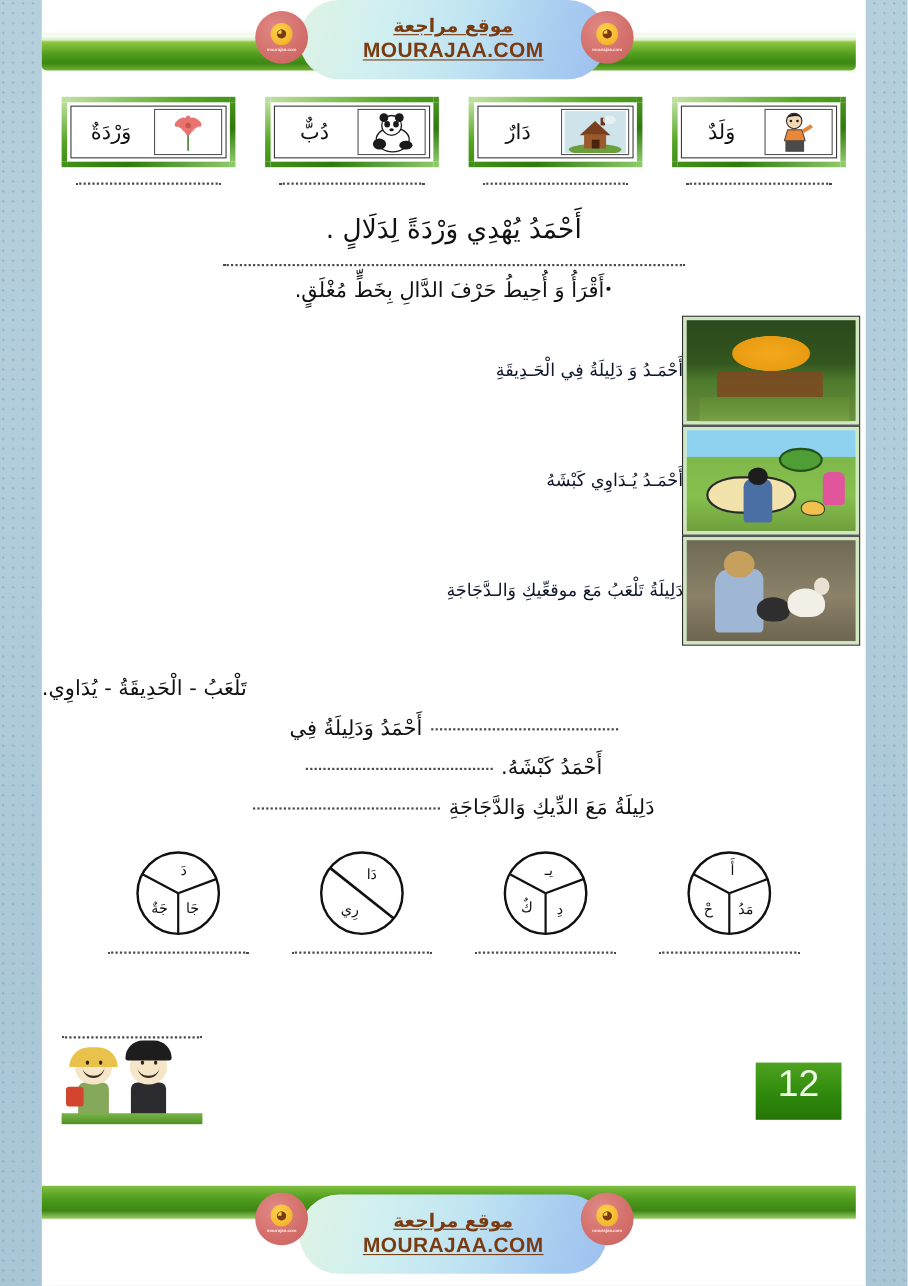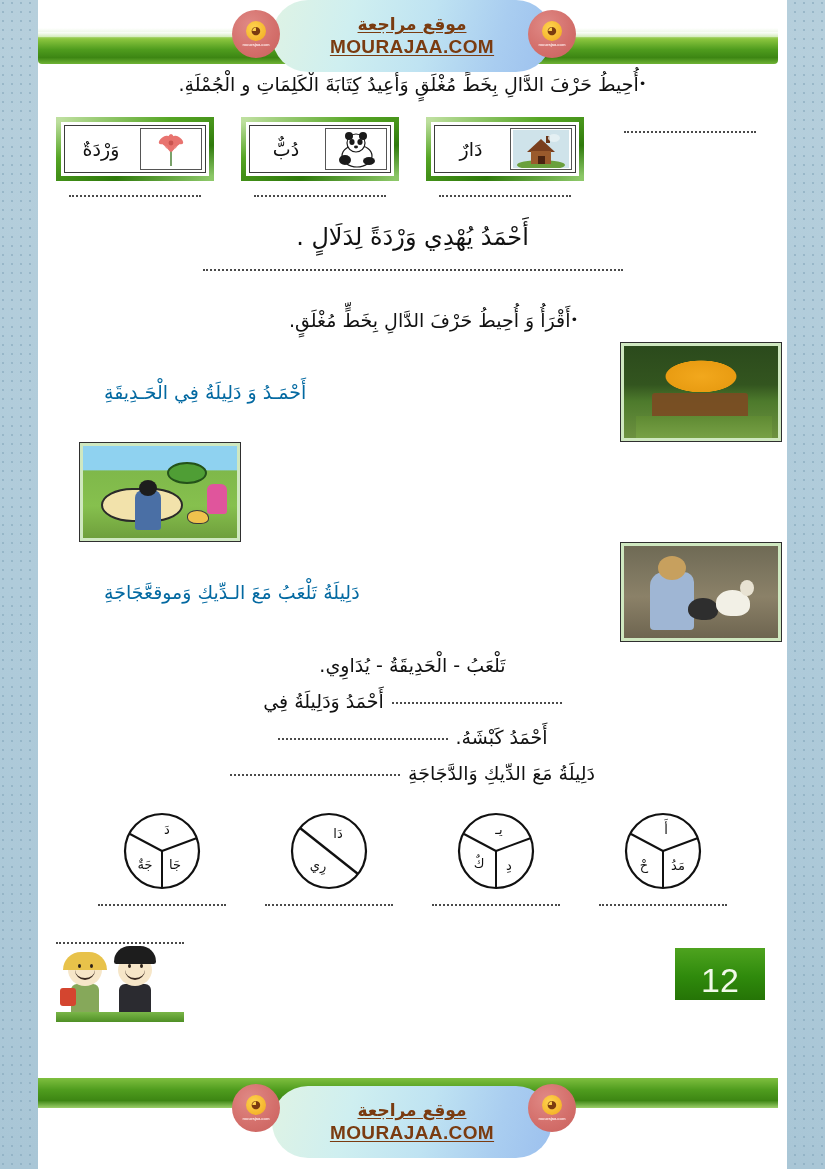--- a/index.html
+++ b/index.html
@@ -190,35 +190,35 @@
   }
 
   .write-line {
     margin: 10px auto 0;
     width: 420px;
     border-bottom: 2px dotted #4a4a4a;
     height: 2px;
   }
 
   
-  .read-section { margin-top: 35px; position: relative; padding-left: 42px; }
+  .read-section { margin-top: 8px; position: relative; }
 
   .read-rows { margin-top: 8px; }
   .read-row {
     display: flex;
     flex-direction: row-reverse;
     align-items: center;
     min-height: 100px;
   }
   .read-text {
     flex: 1;
-    text-align: left;
-    direction: rtl;
-    font-size: 19px;
-    color: #0369a1;
+    text-align: right;
+    direction: rtl;
+    font-size: 16px;
+    color: #0f172a;
     padding-left: 24px;
   }
   .photo {
     width: 160px; height: 98px;
     border: 3px solid #cfe8c0;
     outline: 1px solid #2f2f2f;
     margin-right: 6px;
     overflow: hidden;
     position: relative;
     flex: none;
@@ -291,22 +291,22 @@
     background:#e8e2d2;border-radius:50%;
   }
   .ph-chicks .rooster {
     position:absolute;left:64px;top:52px;width:30px;height:22px;
     background:#2e2e2e;border-radius:50% 50% 40% 45%;
   }
 
   
   .fill-section { margin-top: 8px; }
   .word-bank {
-    direction: rtl; text-align: center;
-    font-size: 19px; color: #111; margin-top: 12px;
+    direction: rtl; text-align: left;
+    font-size: 19px; color: #111; margin-top: 28px;
   }
   .fill-line {
     direction: rtl;
     display: flex;
     flex-direction: row-reverse;
     align-items: baseline;
     justify-content: center;
     gap: 8px;
     font-size: 19px;
     color: #111;
@@ -343,24 +343,24 @@
   .wheel-seg-text {
     font-family: "DejaVu Sans", sans-serif;
     font-size: 13px;
     fill: #111;
     direction: rtl;
   }
 
   
   .page-num {
     position: absolute;
-    right: 22px; bottom: 80px;
-    width: 90px; height: 52px;
+    right: 22px; bottom: 62px;
+    width: 78px; height: 52px;
     background: linear-gradient(180deg,#4ea31f 0%, #2f8a0c 55%, #257406 100%);
-    display: flex; align-items: flex-end; justify-content: center;
+    display: flex; align-items: flex-start; justify-content: center;
     z-index: 5;
   }
   .page-num span {
     font-family: "Liberation Sans", sans-serif;
     font-size: 34px; color: #f1fae9; font-weight: 400;
   }
 
   
   .kids {
     position: absolute;
@@ -425,23 +425,20 @@
   <div class="lw">mourajaa.com</div>
 </div>
 <div class="brand-logo logo-tr">
   <div class="disc">◕</div>
   <div class="lw">mourajaa.com</div>
 </div>
 
 <div class="content">
 
   <div>
-    <div class="exercise-title">
-      <span class="bullet-star">•</span><span>أُحِيطُ حَرْفَ الدَّالِ بِخَطٍّ مُغْلَقٍ وَأُعِيدُ كِتَابَةَ الْكَلِمَاتِ و الْجُمْلَةِ.</span>
-    </div>
 
     <div class="word-row">
 
       <div class="word-cell">
         <div class="word-box">
           <div class="word-box-inner">
             <div class="word-label">وَرْدَةٌ</div>
             <div class="word-pic">
               <svg width="56" height="38" viewBox="0 0 56 38">
                 <line x1="28" y1="16" x2="28" y2="36" stroke="#3f7a2a" stroke-width="1.4"></line>
@@ -496,20 +493,36 @@
                 <rect x="33" y="6" width="4" height="7" fill="#6a3518"></rect>
                 <ellipse cx="41" cy="8" rx="6" ry="4" fill="#e9f2f5" opacity=".8"></ellipse>
               </svg>
             </div>
           </div>
         </div>
         <div class="dots-line"></div>
       </div>
 
       <div class="word-cell">
+        <div class="word-box">
+          <div class="word-box-inner">
+            <div class="word-label">وَلَدٌ</div>
+            <div class="word-pic">
+              <svg width="56" height="38" viewBox="0 0 56 38">
+                <circle cx="24" cy="9" r="7" fill="#f3d8b5" stroke="#2a2a2a" stroke-width="1"></circle>
+                <path d="M17 6 q7 -7 14 0 q-4 -3 -14 0z" fill="#1d1d1d"></path>
+                <circle cx="21" cy="9" r="1.2" fill="#1d1d1d"></circle>
+                <circle cx="27" cy="9" r="1.2" fill="#1d1d1d"></circle>
+                <path d="M18 17 h13 l3 10 h-19 z" fill="#e8873a" stroke="#2a2a2a" stroke-width=".8"></path>
+                <rect x="16" y="27" width="17" height="10" fill="#4a4a4a"></rect>
+                <path d="M31 17 l8 -5 l2 3 l-8 5z" fill="#e8873a"></path>
+              </svg>
+            </div>
+          </div>
+        </div>
         <div class="dots-line"></div>
       </div>
 
     </div>
 
     <div class="sentence" style="margin-top:26px;">أَحْمَدُ يُهْدِي وَرْدَةً لِدَلَالٍ .</div>
     <div class="write-line" style="margin-top:18px;"></div>
   </div>
 
   <div class="read-section">
@@ -518,31 +531,32 @@
     </div>
 
     <div class="read-rows">
 
       <div class="read-row">
         <div class="read-text">أَحْمَـدُ وَ  دَلِيلَةُ فِي الْحَـدِيقَةِ</div>
         <div class="photo ph-garden"></div>
       </div>
 
       <div class="read-row">
+        <div class="read-text">أَحْمَـدُ يُـدَاوِي كَبْشَهُ</div>
         <div class="photo ph-farm">
           <div class="tree"></div>
           <div class="cow"></div>
           <div class="person"></div>
           <div class="hen"></div>
           <div class="girl"></div>
         </div>
       </div>
 
       <div class="read-row">
-        <div class="read-text">دَلِيلَةُ تَلْعَبُ مَعَ الـدِّيكِ وَموقعَّجَاجَةِ</div>
+        <div class="read-text">دَلِيلَةُ تَلْعَبُ مَعَ موقعِّيكِ وَالـدَّجَاجَةِ</div>
         <div class="photo ph-chicks">
           <div class="girl3"></div>
           <div class="rooster"></div>
           <div class="hen3"></div>
         </div>
       </div>
 
     </div>
   </div>
 

